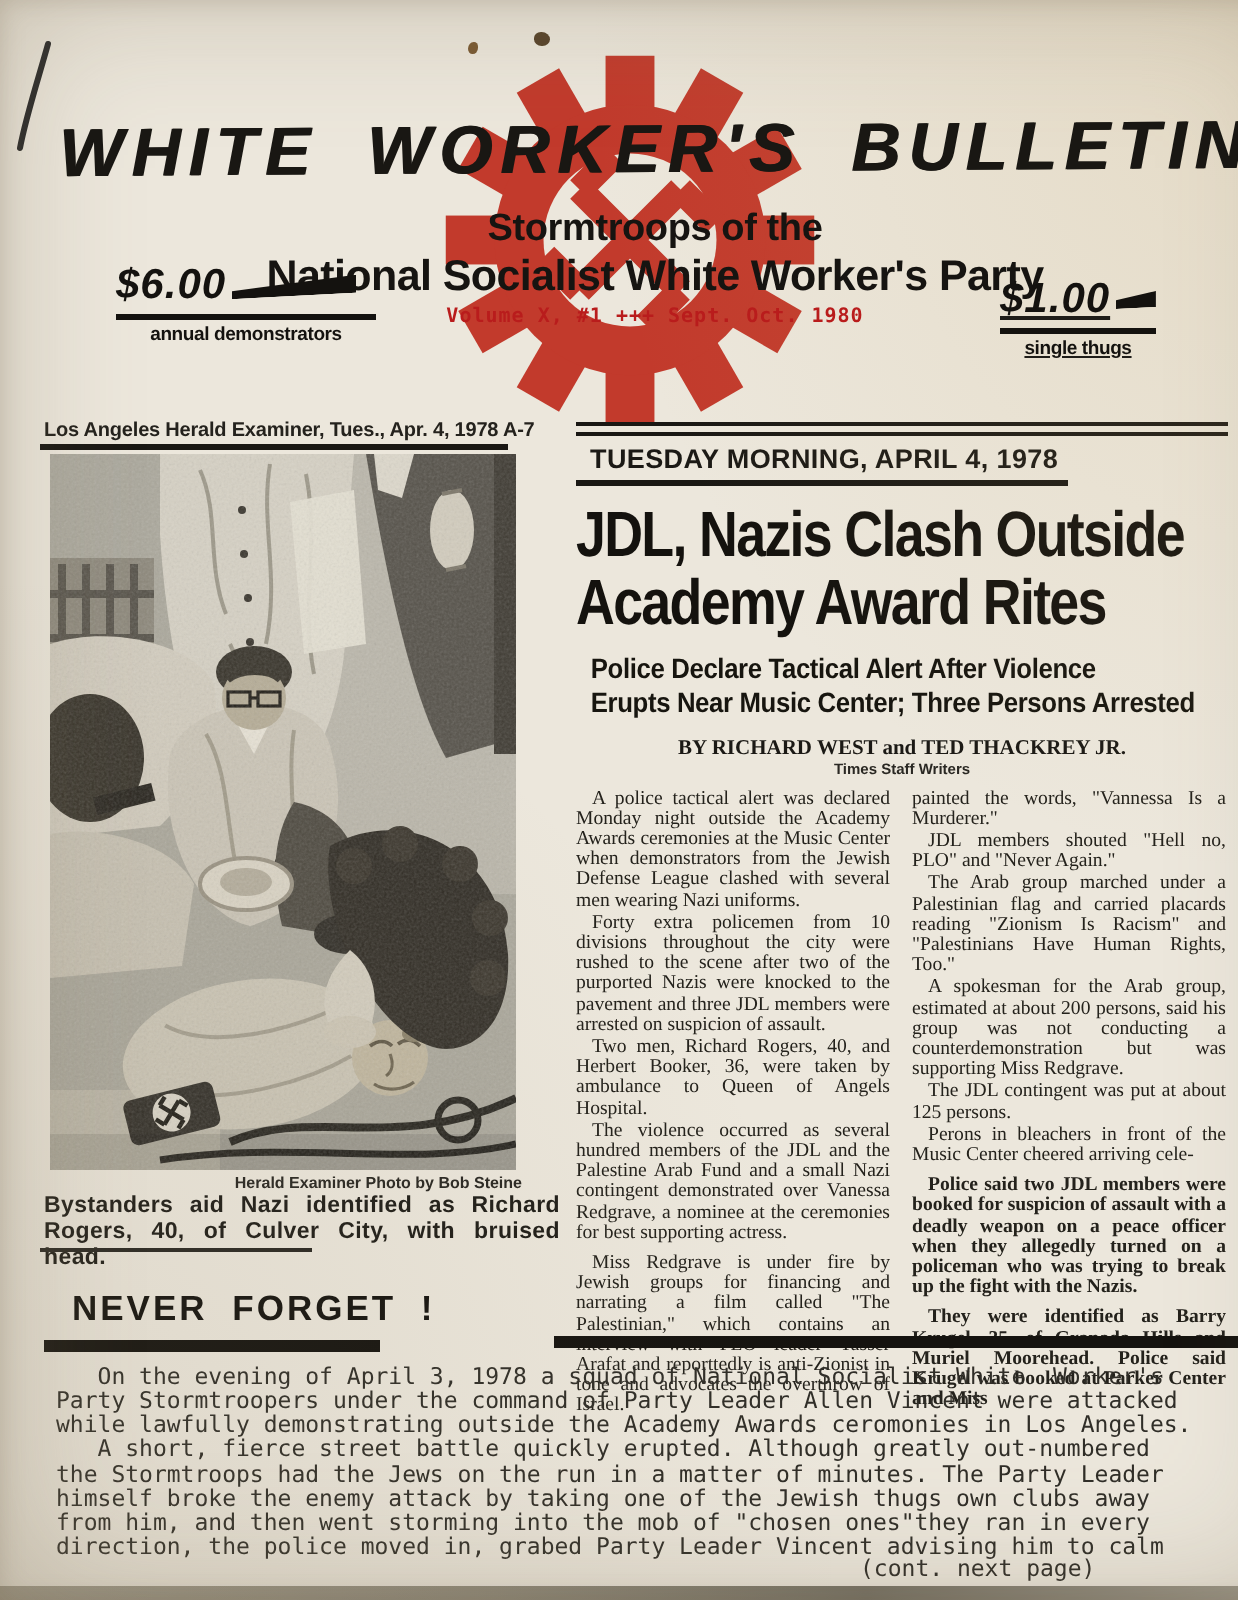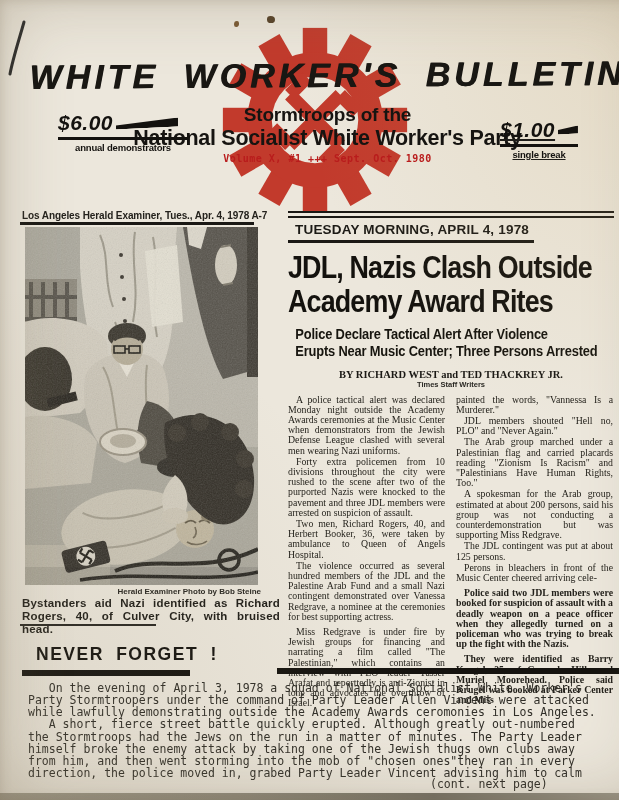--- a/index.html
+++ b/index.html
@@ -21,21 +21,21 @@
   .gear{position:absolute;left:219px;top:26px;width:192px;height:188px;}
   .mast-title{position:absolute;left:0;top:56px;width:100%;text-align:center;z-index:2;
     font-style:italic;font-weight:bold;font-size:34px;letter-spacing:4px;word-spacing:11px;
     color:#191713;transform:rotate(-.4deg);text-shadow:.7px 0 0 #191713;}
   .mast-sub1{position:absolute;left:0;top:104px;width:100%;text-align:center;z-index:2;
     font-weight:bold;font-size:19px;letter-spacing:-.2px;color:#161411;}
   .mast-sub2{position:absolute;left:0;top:126px;width:100%;text-align:center;z-index:2;
     font-weight:bold;font-size:21.5px;letter-spacing:-.3px;color:#161411;}
   .volume{position:absolute;left:0;top:153px;width:100%;text-align:center;z-index:2;
     font-family:"DejaVu Sans Mono",monospace;font-weight:bold;font-size:10px;letter-spacing:.5px;color:#b91c1c;}
-  .price{position:absolute;z-index:2;}
+  .price{position:absolute;z-index:2;margin-top:20px;}
   .price-left{left:58px;top:111px;width:130px;}
   .price-right{left:500px;top:118px;width:78px;text-decoration:underline;}
   .amt-row{display:flex;align-items:center;}
   .amt{font-style:italic;font-weight:bold;font-size:21px;letter-spacing:.5px;color:#14120f;}
   .wedge{display:inline-block;background:#14120f;margin-left:3px;}
   .price-left .wedge{width:62px;height:9px;transform:skewY(-3deg);clip-path:polygon(0 55%,100% 0,100% 100%,0 100%);}
   .price-right .wedge{width:30px;height:8px;transform:skewY(-3deg);clip-path:polygon(0 45%,100% 0,100% 100%,0 100%);}
   .price-rule{height:2.5px;background:#14120f;margin-top:2px;}
   .price-label{font-weight:bold;font-size:9.5px;letter-spacing:-.2px;text-align:center;margin-top:2px;color:#14120f;}
   
@@ -121,21 +121,21 @@
       </div>
     <div class="price-rule"></div>
     <div class="price-label">annual demonstrators</div>
   </div>
   <div class="price price-right">
     <div class="amt-row">
         <span class="amt">$1.00</span>
         <span class="wedge"></span>
       </div>
     <div class="price-rule"></div>
-    <div class="price-label">single break</div>
+    <div class="price-label">single thugs</div>
   </div>
 
   <div class="volume">Volume X, #1 +++ Sept. Oct. 1980</div>
 
   <div class="clip-source">Los Angeles Herald Examiner, Tues., Apr. 4, 1978   A-7</div>
   <div class="clip-rule"></div>
 
   <svg class="news-photo" viewBox="0 0 233 358">
     <defs>
       <filter id="grain">

